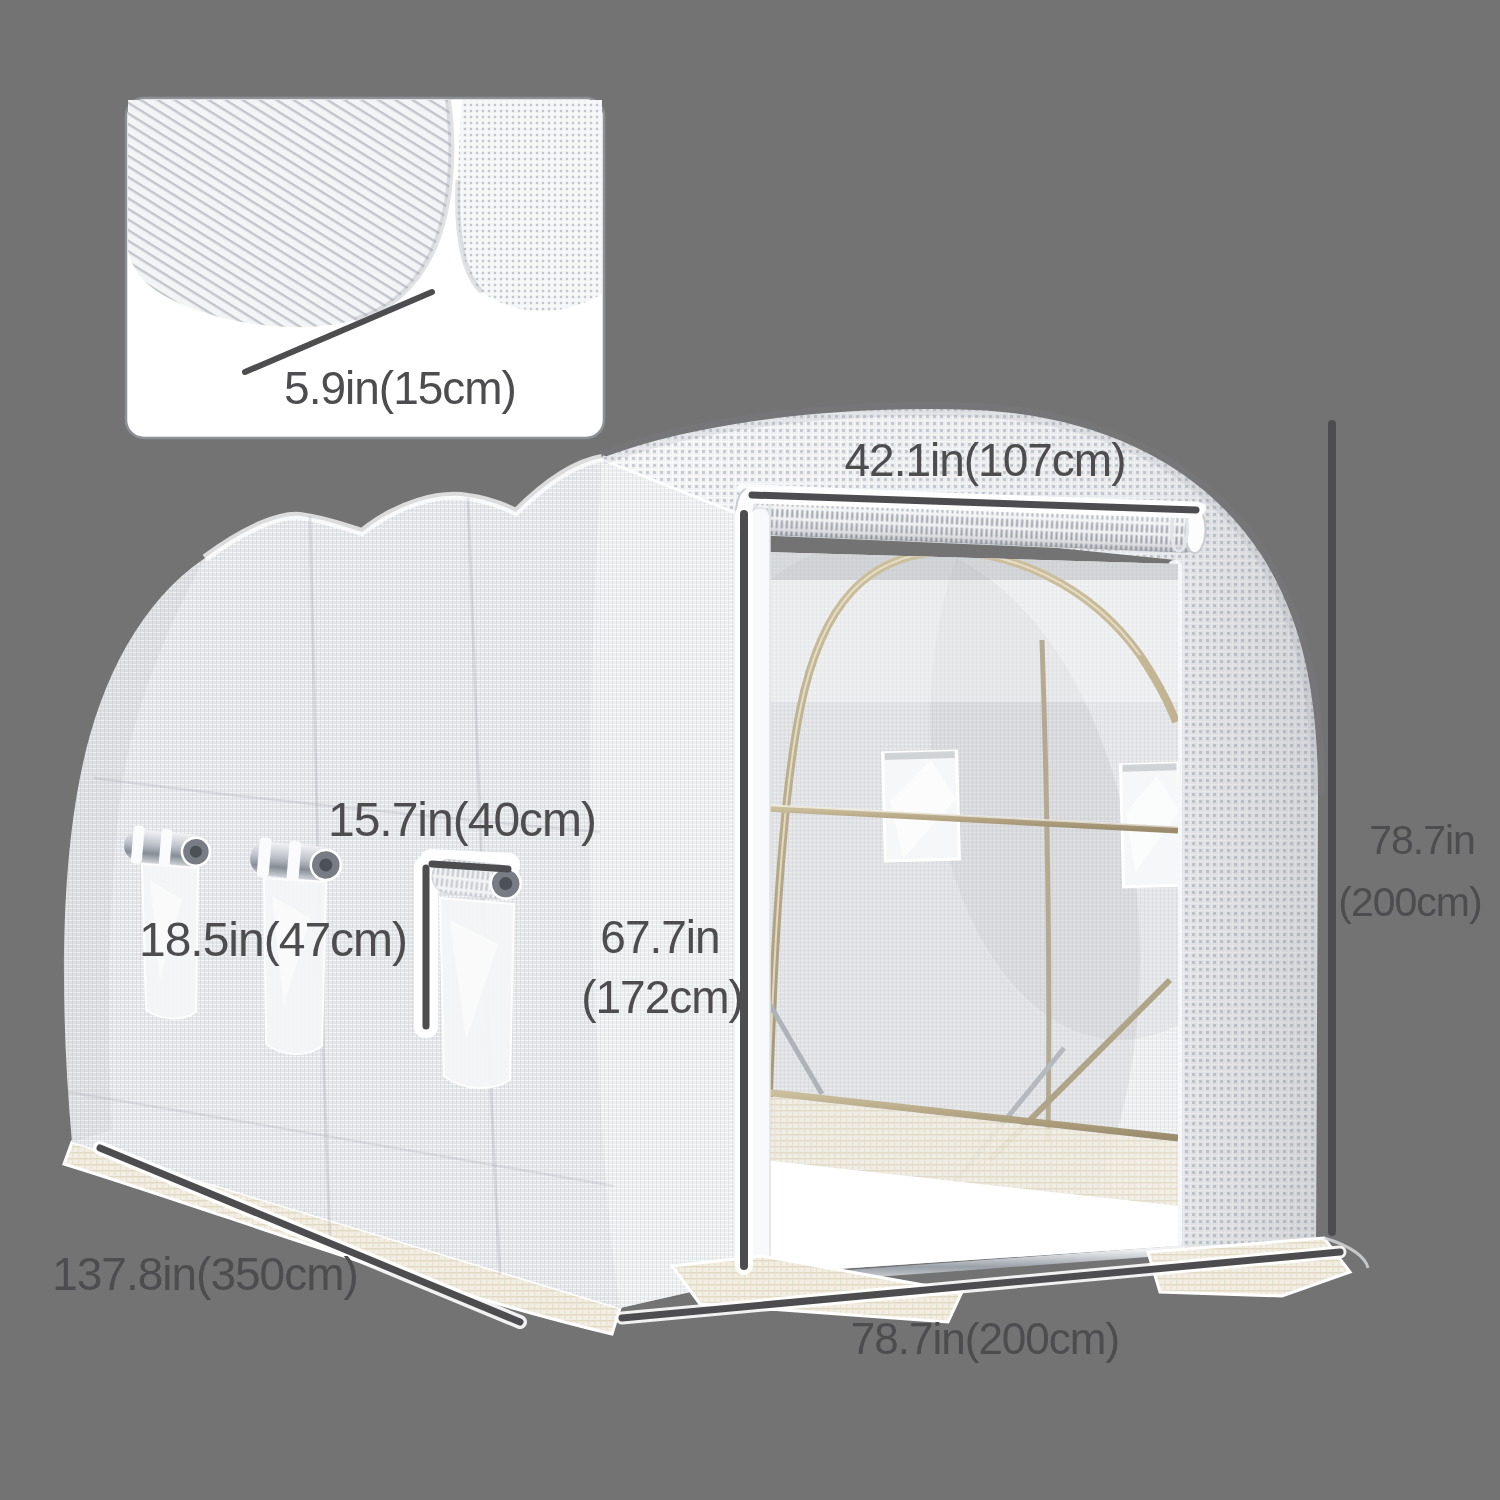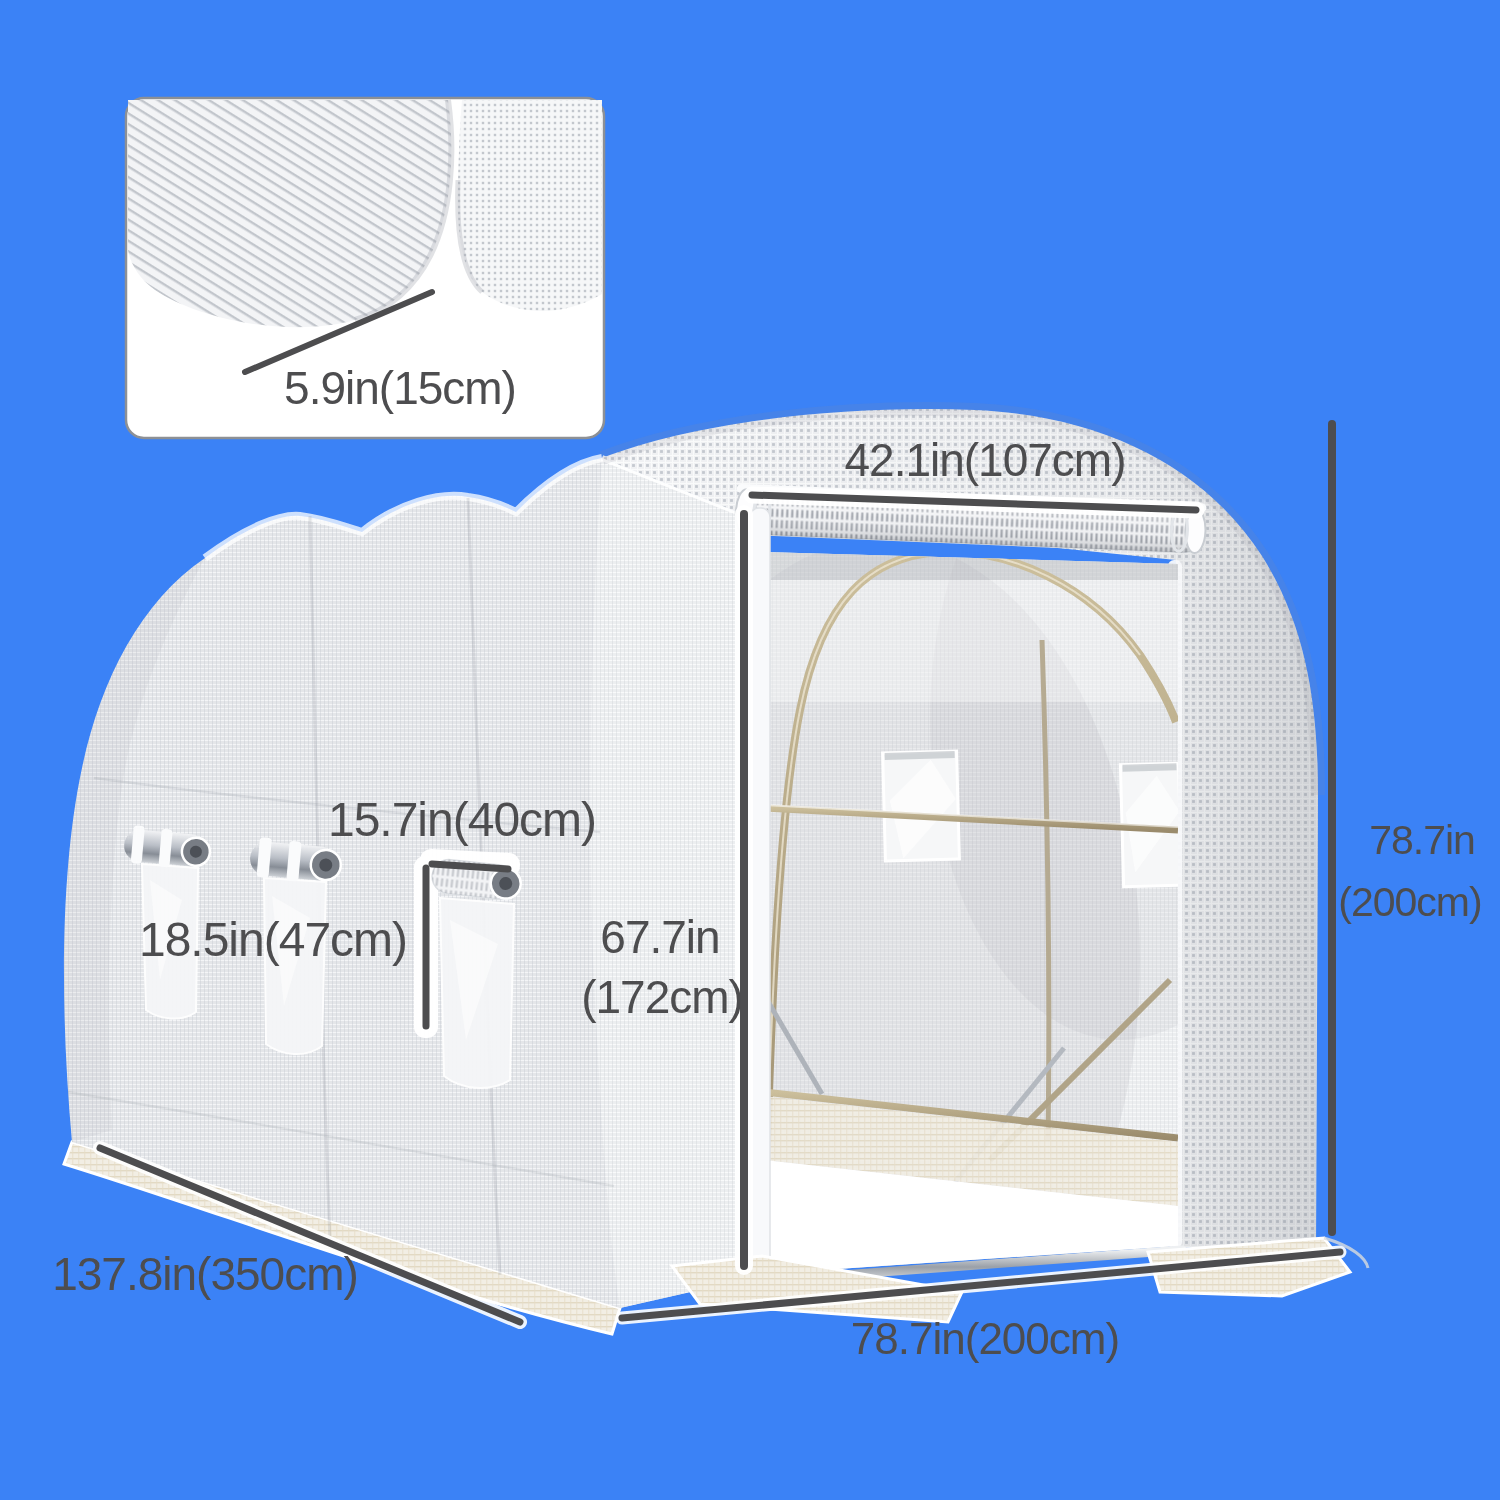--- a/index.html
+++ b/index.html
@@ -1,19 +1,19 @@
 <!DOCTYPE html>
 <html><head>
 <meta charset="utf-8">
 <style>
   html,body{margin:0;padding:0;background:#ffffff;}
   .stage{
     position:relative;
     width:1500px;height:1500px;
-    background:#3b82f6;
+    background:#737373;
     overflow:hidden;
     font-family:"Liberation Sans", sans-serif;
   }
   svg{display:block;}
   .dim-label{
     font-family:"Liberation Sans", sans-serif;
     fill:#4d4d4f;
     letter-spacing:-1px;
   }
 </style>

